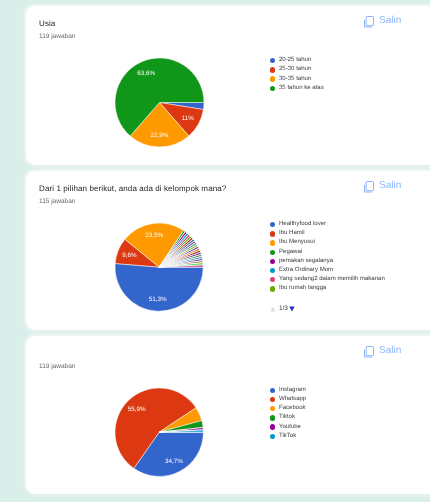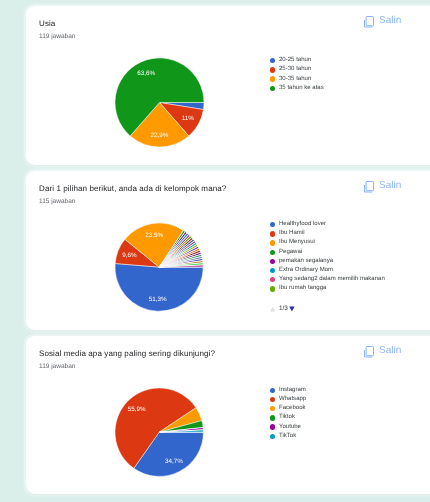--- a/index.html
+++ b/index.html
@@ -156,21 +156,20 @@
         <polygon points="2.8,0.4 5.4,5.6 0.2,5.6" fill="#e0e0e0"></polygon>
       </svg>
       <span>1/3</span>
       <svg width="5.8" height="6" viewBox="0 0 5.8 6">
         <polygon points="0.2,0.4 5.6,0.4 2.9,5.6" fill="#2b2bc0"></polygon>
       </svg>
     </div>
   </div>
 
   <div class="card" id="card-3">
-    <div class="q-title">Sosial media apa yang paling sering dikunjungi?</div>
     <div class="q-sub">119 jawaban</div>
     <div class="salin">
       <svg width="11" height="12" viewBox="0 0 11 12">
         <path d="M0.5 4.0 L0.5 11.0 L8.3 11.0" fill="none" stroke="#8ab4f8" stroke-width="1"></path>
         <rect x="2.1" y="0.5" width="7.4" height="9.2" rx="0.8" fill="none" stroke="#8ab4f8" stroke-width="1"></rect>
       </svg>
       <span>Salin</span>
     </div>
     <svg class="pie" width="94.4" height="94.4" style="left: 86.1px; top: 49.3px;">
         <path d="M 47.2 47.2 L 91.4 47.2 A 44.2 44.2 0 0 1 21.793857218823337 83.36860391254362 Z" fill="#3366cc" stroke="#ffffff" stroke-width="0.5"></path>

